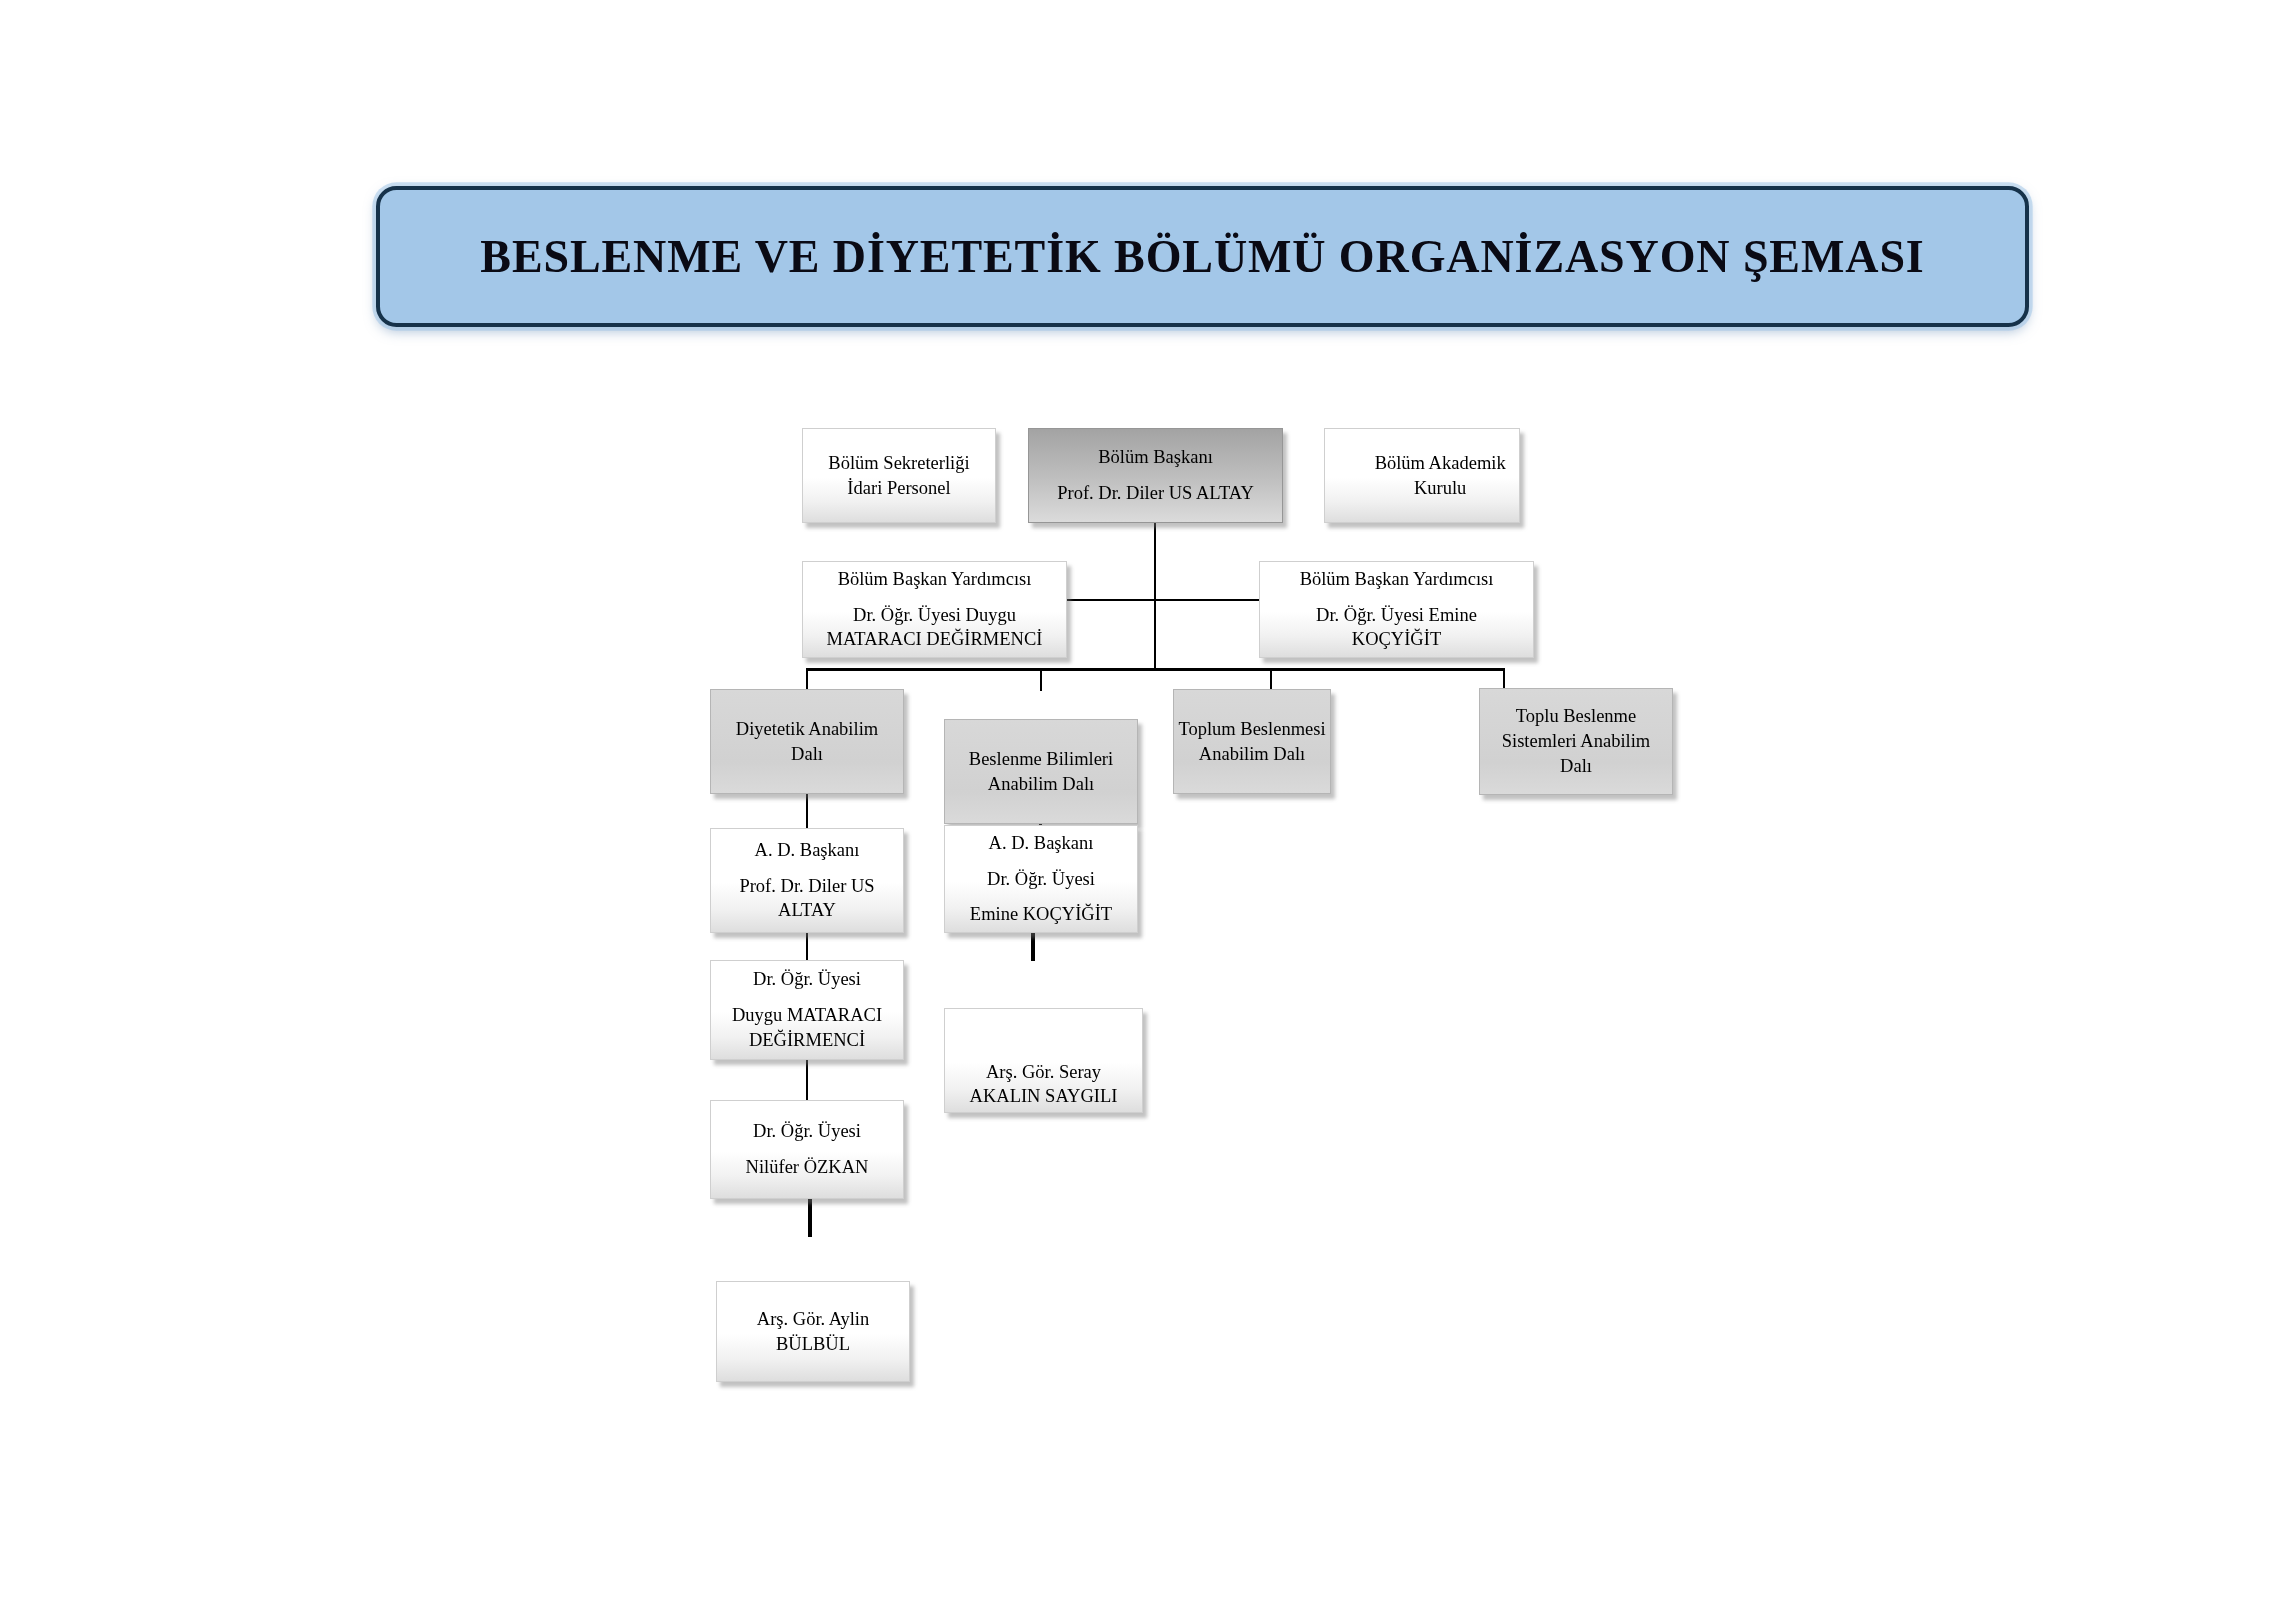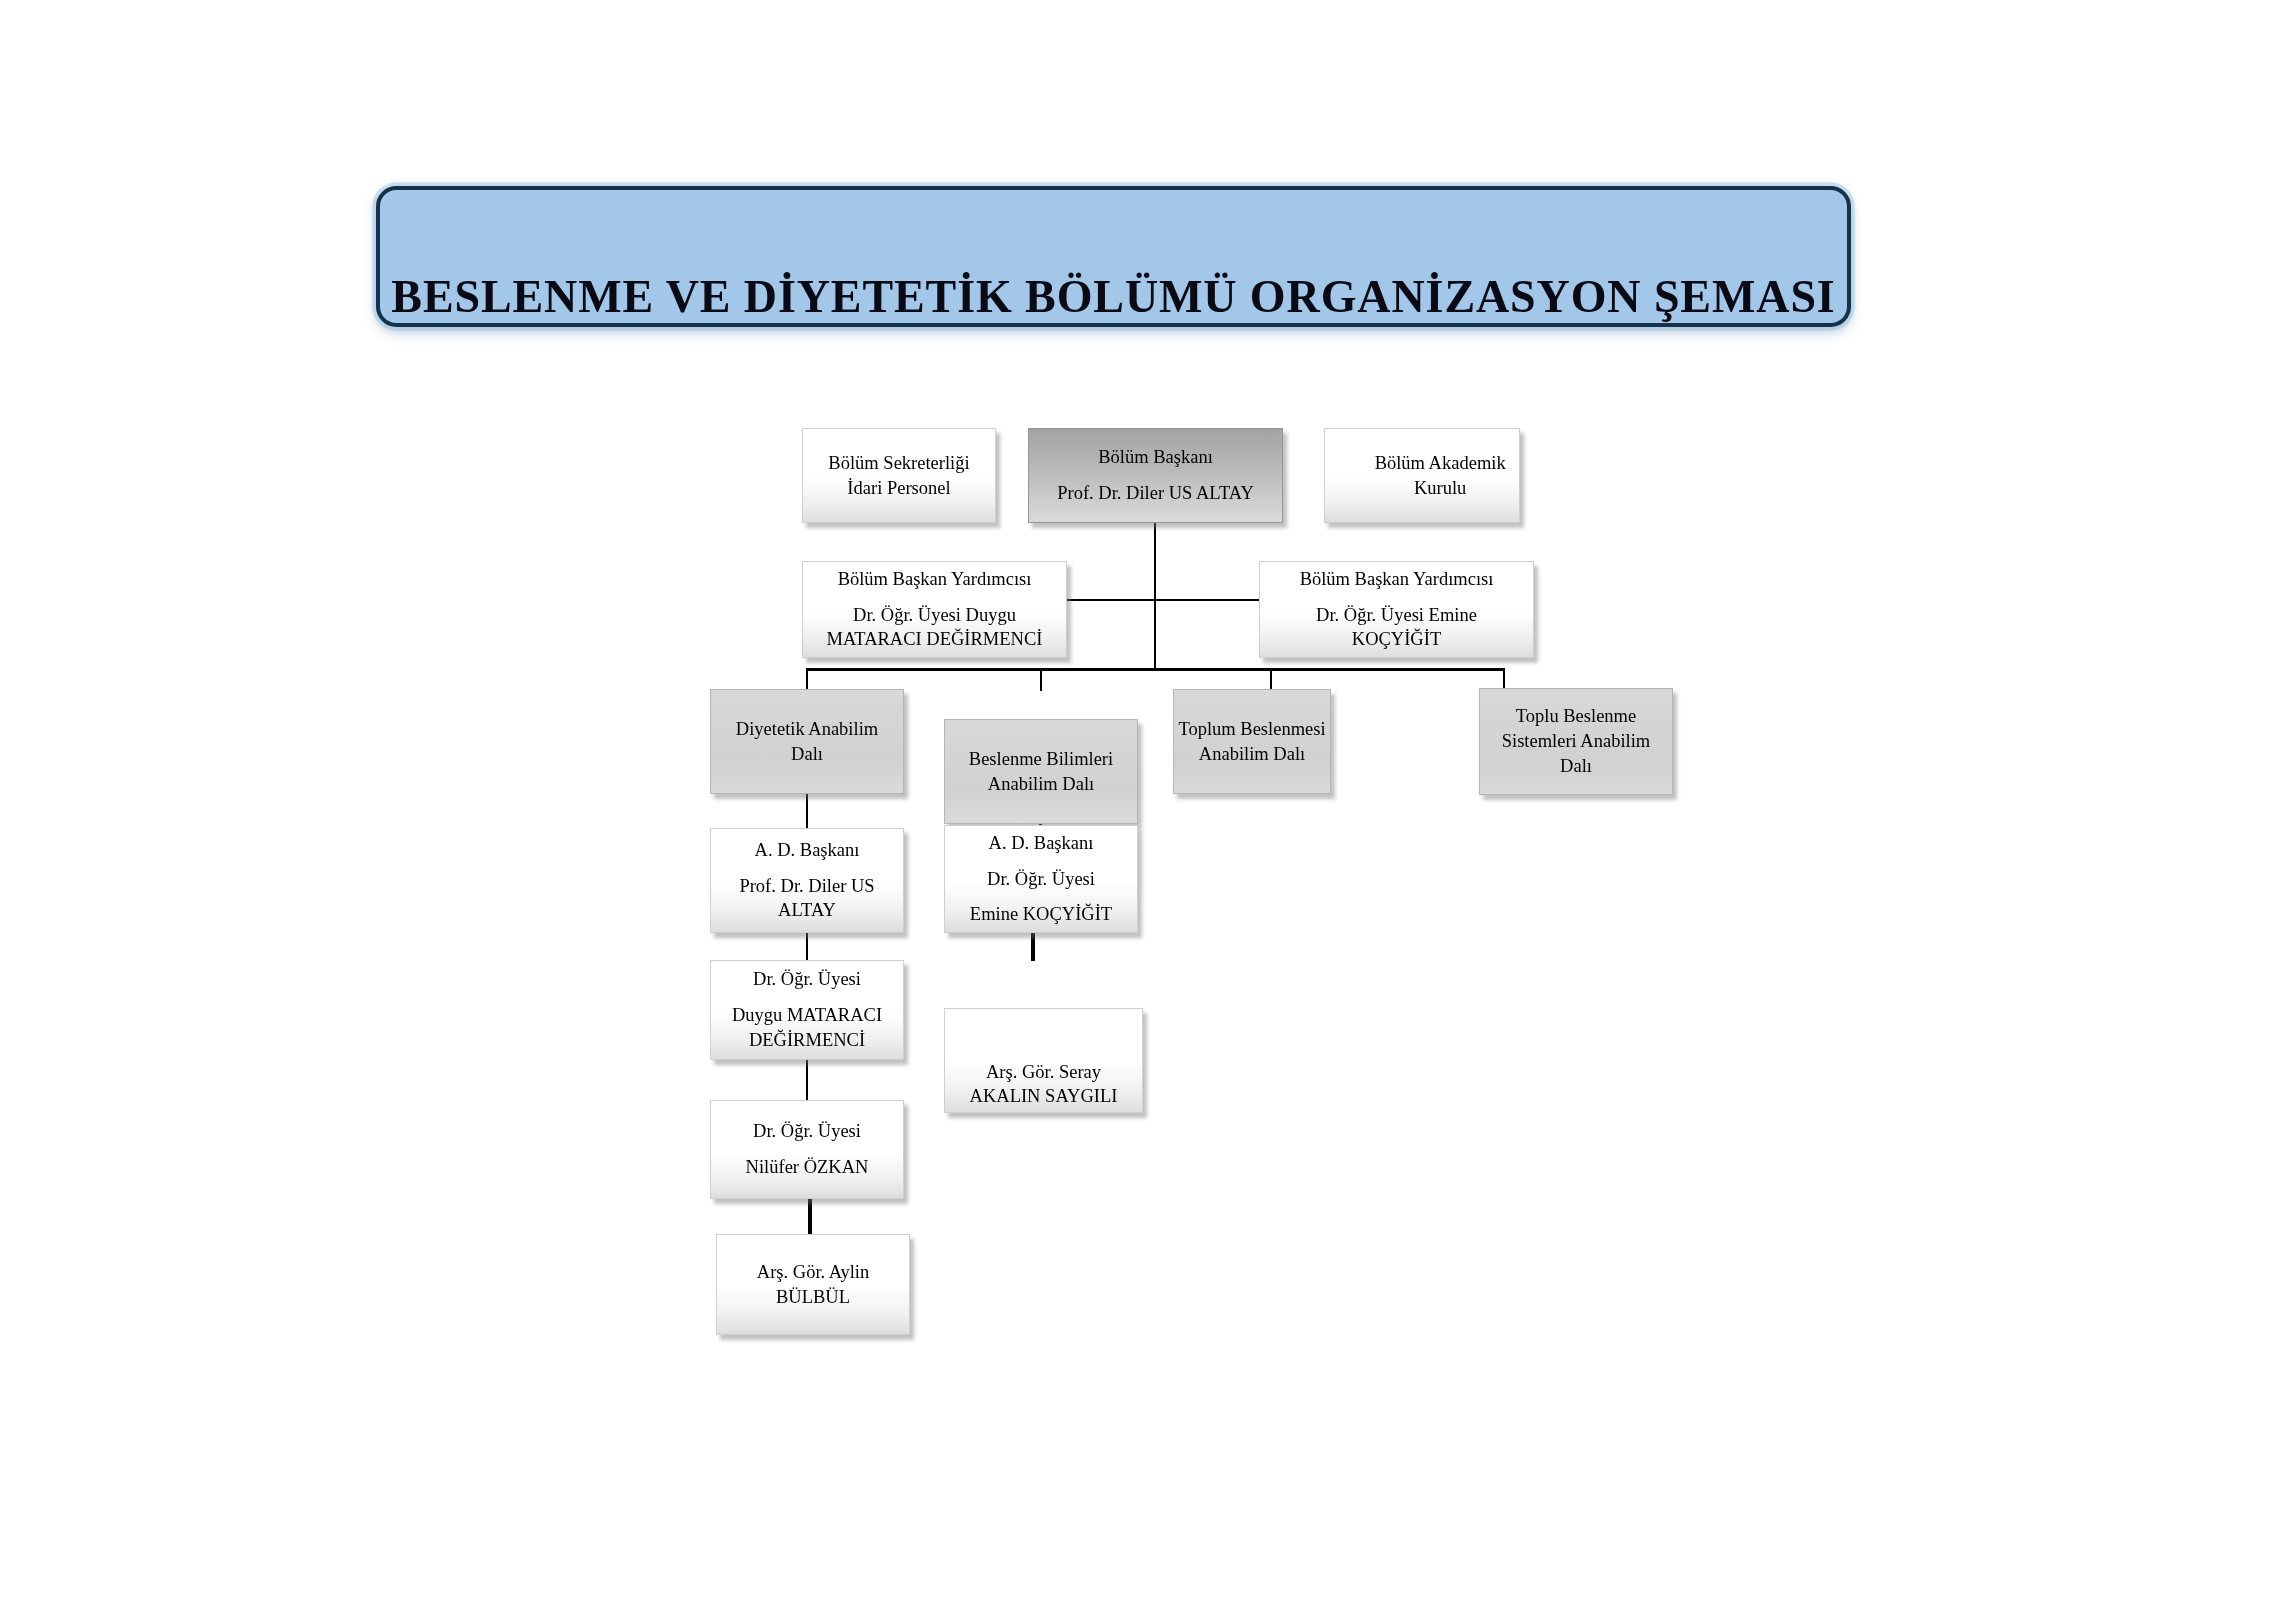--- a/index.html
+++ b/index.html
@@ -13,28 +13,28 @@
     height: 1624px;
     background: #ffffff;
     font-family: "Liberation Serif", "DejaVu Serif", serif;
     color: #000000;
     overflow: hidden;
   }
   .title-box {
     position: absolute;
     left: 376px;
     top: 186px;
-    width: 1475px;
+    width: 1653px;
     height: 141px;
     box-sizing: border-box;
     background: var(--title-fill, #a3c7e8);
     border: 4.2px solid var(--title-border, #16324a);
     border-radius: 20.4px;
     display: flex;
-    align-items: flex-end;
+    align-items: center;
     justify-content: center;
     box-shadow: 0 0 0 3.7px rgba(163, 199, 232, 0.55), 0 4.6px 12px rgba(110, 145, 185, 0.5);
   }
   .title-text {
     font-size: 46px;
     font-weight: bold;
     letter-spacing: 0.9px;
     text-align: center;
     white-space: nowrap;
     color: #0a0a14;
@@ -159,19 +159,19 @@
   <div class="node white" style="left:944px; top:1008px; width:199px; height:105px;justify-content:flex-end;">
     <div class="para">Arş. Gör. Seray
 AKALIN SAYGILI</div>
   </div>
 
   <div class="node white" style="left:710px; top:1100px; width:194px; height:99px;">
     <div class="para">Dr. Öğr. Üyesi</div>
     <div class="para">Nilüfer ÖZKAN</div>
   </div>
 
-  <div class="node white" style="left:716px; top:1234px; width:194px; height:101px;justify-content:center;">
+  <div class="node white" style="left:716px; top:1281px; width:194px; height:101px;justify-content:center;">
     <div class="para">Arş. Gör. Aylin
 BÜLBÜL</div>
   </div>
 
 </div>
 
 
 </body></html>

